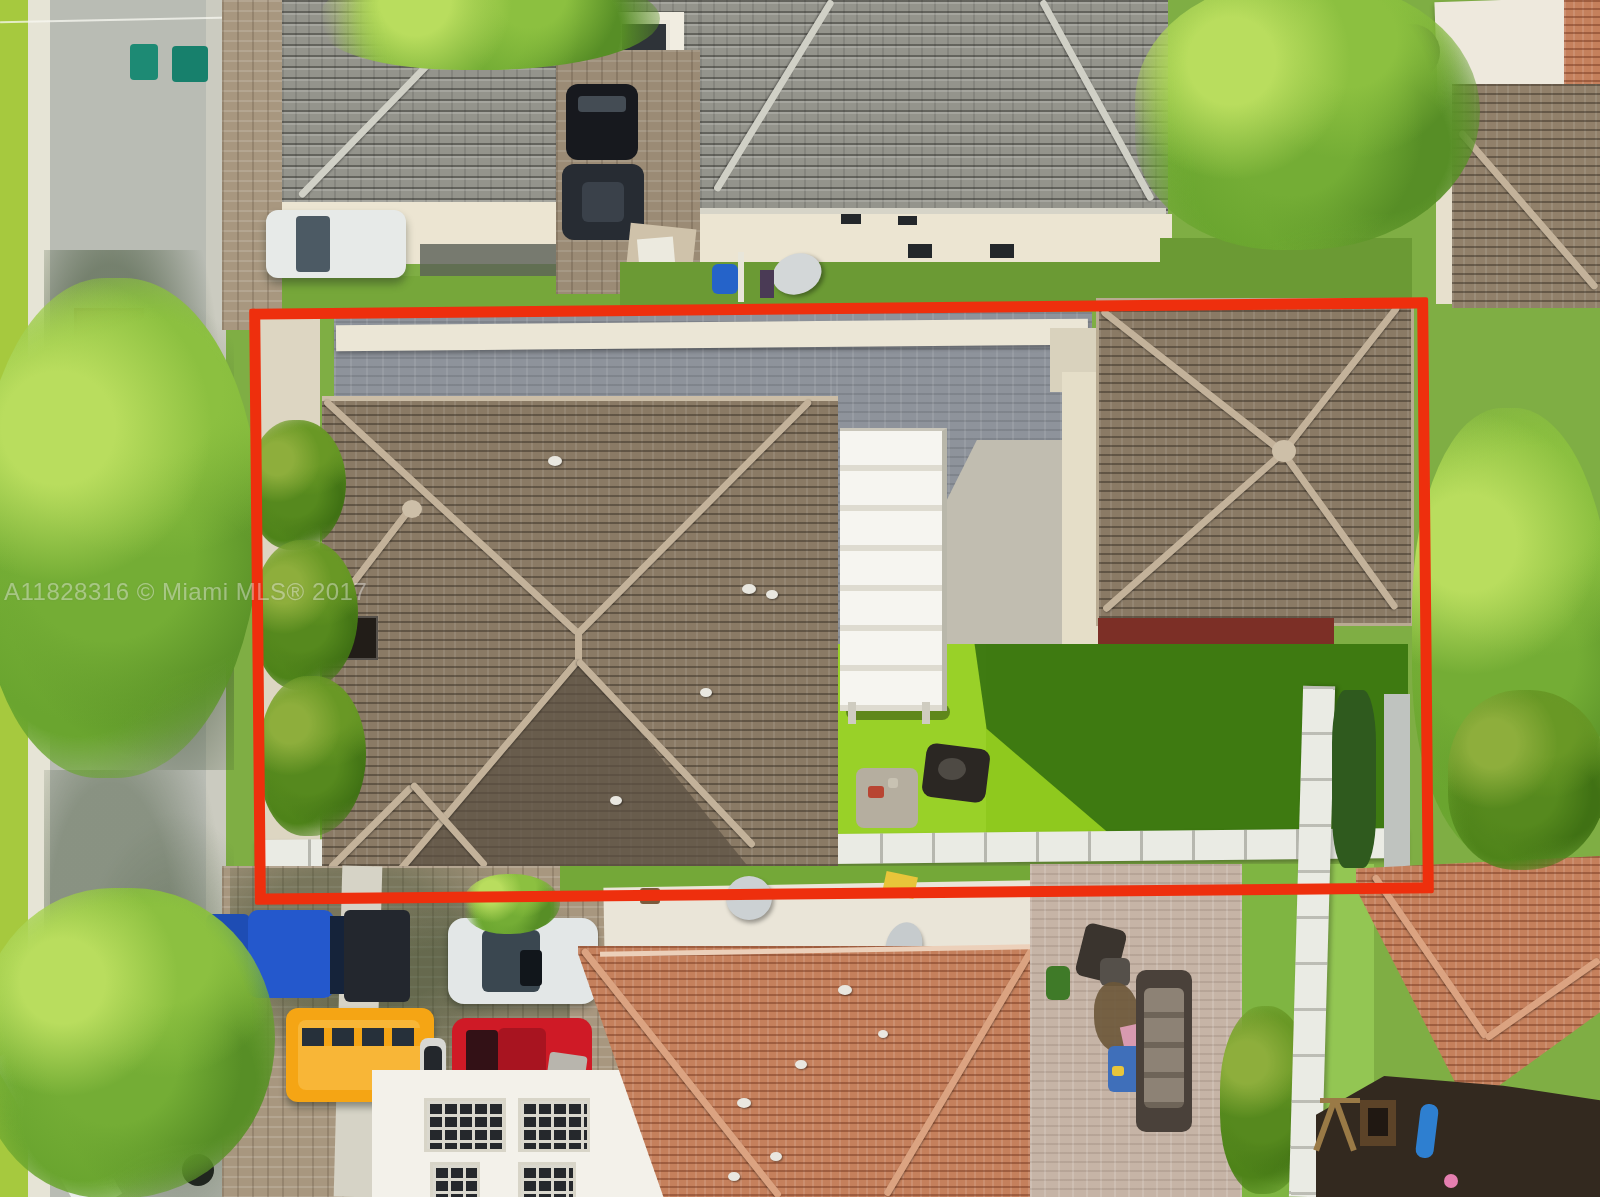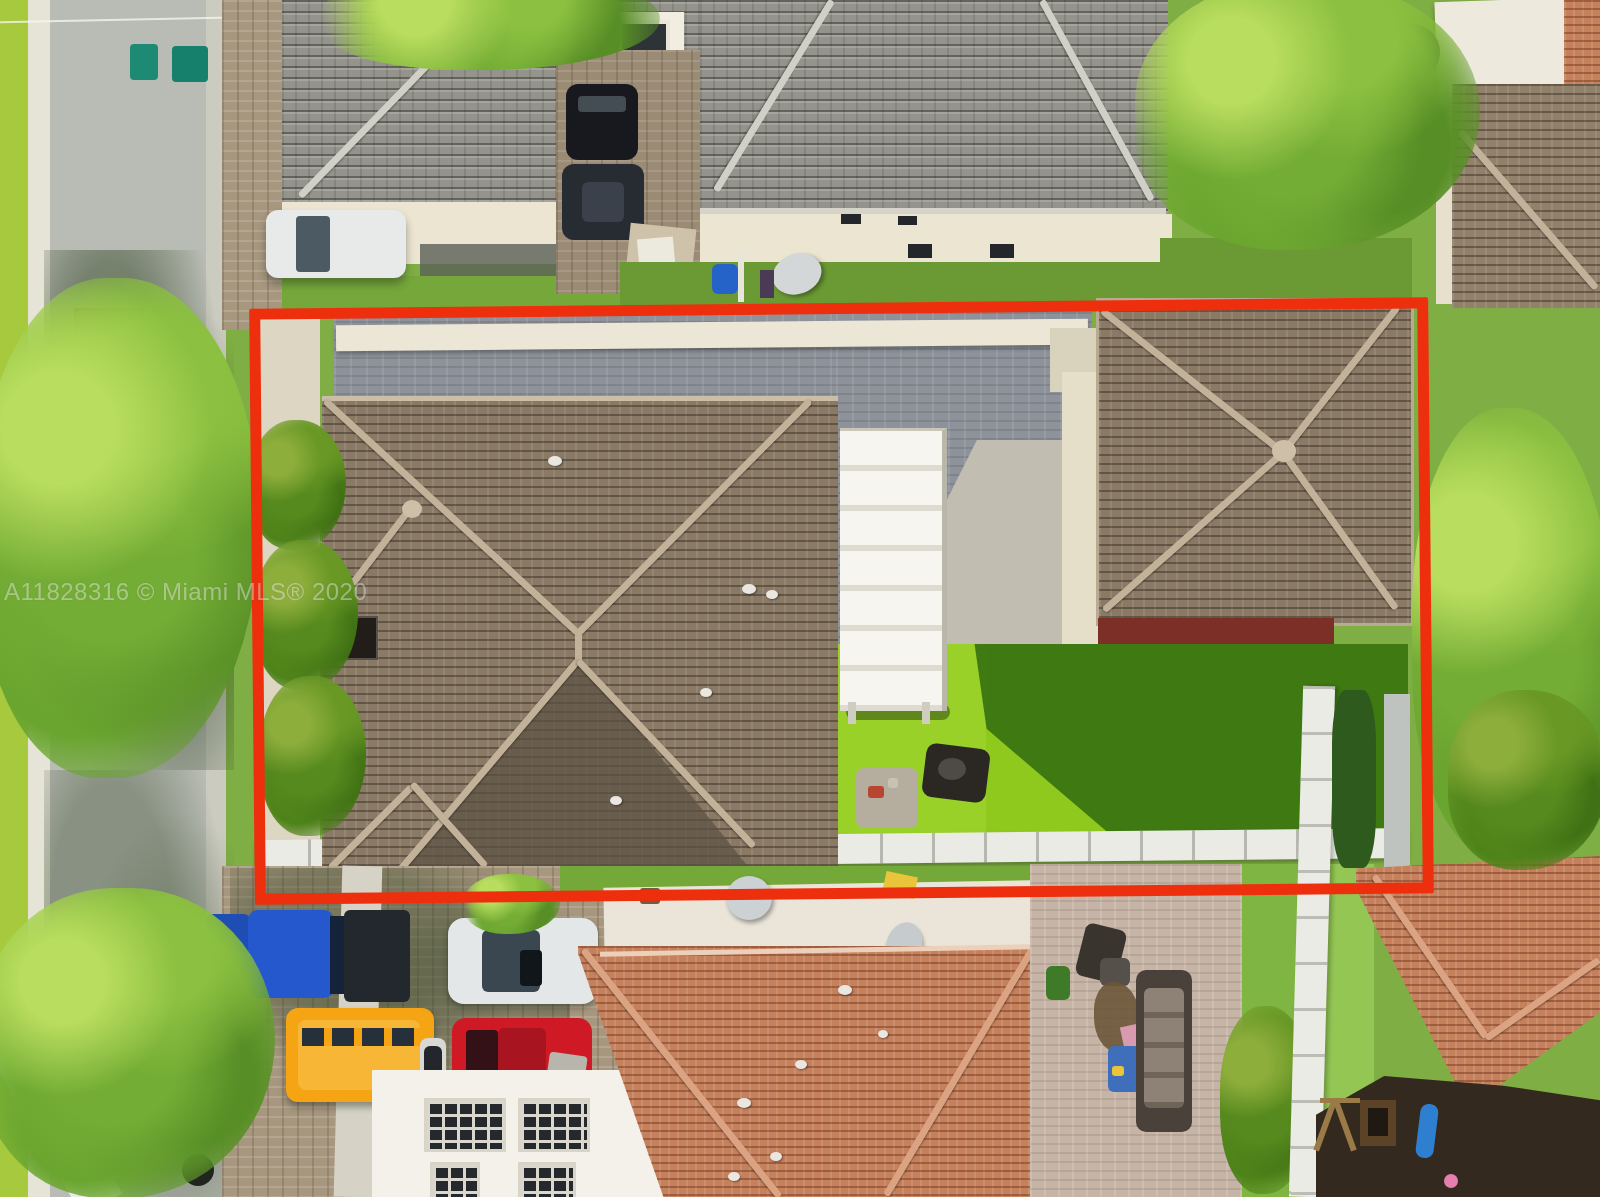--- a/index.html
+++ b/index.html
@@ -249,15 +249,15 @@
   <div class="abs" style="left:152px;top:1068px;width:32px;height:42px;background:#23806c;border-radius:4px;"></div>
 
   <div class="canopy" style="left:320px;top:-30px;width:340px;height:100px;"></div>
   <div class="canopy" style="left:1135px;top:-20px;width:345px;height:270px;"></div>
   <div class="canopy" style="left:-20px;top:278px;width:280px;height:500px;"></div>
   <div class="canopy" style="left:1412px;top:408px;width:200px;height:450px;"></div>
   <div class="canopy dark" style="left:1448px;top:690px;width:160px;height:180px;"></div>
   <div class="canopy" style="left:-20px;top:888px;width:295px;height:310px;"></div>
 
   <div id="outline" style="border-color: rgb(238, 47, 13);"></div>
-  <div id="watermark" style="opacity: 0.62;">A11828316 © Miami MLS® 2020</div>
+  <div id="watermark" style="opacity: 0.62;">A11828316 © Miami MLS® 2017</div>
 
 </div>
 
 </body></html>

